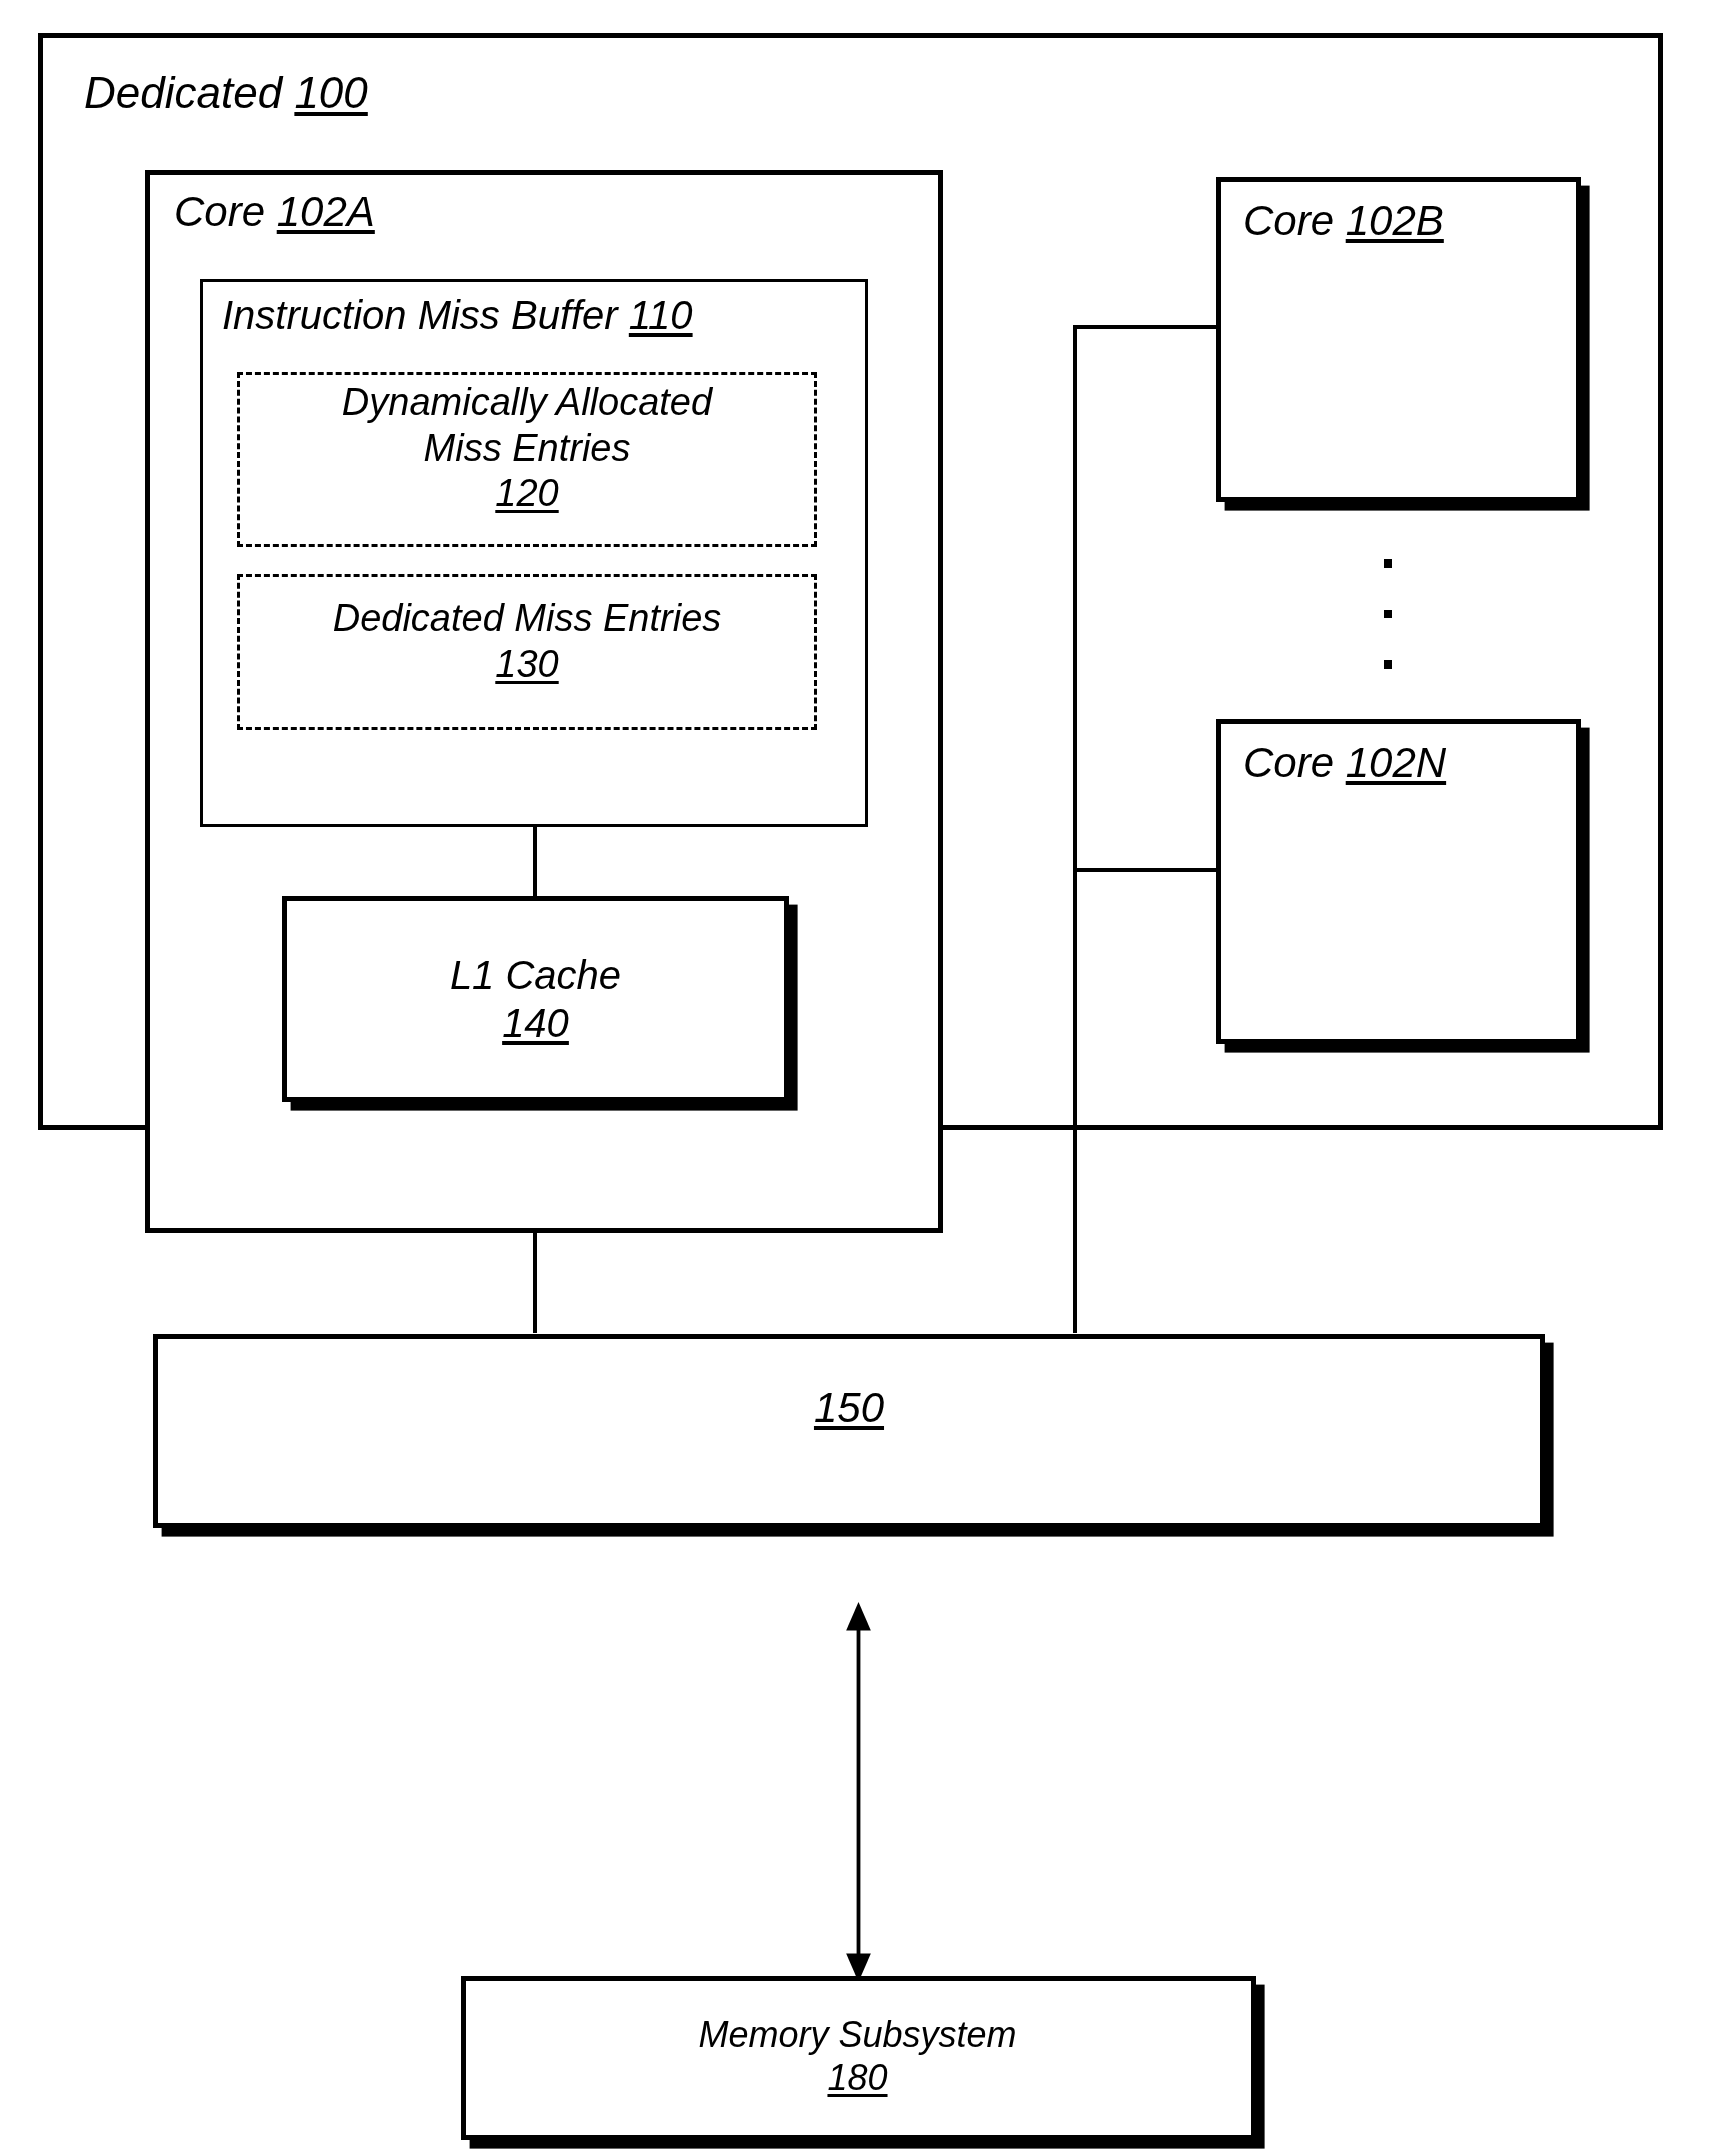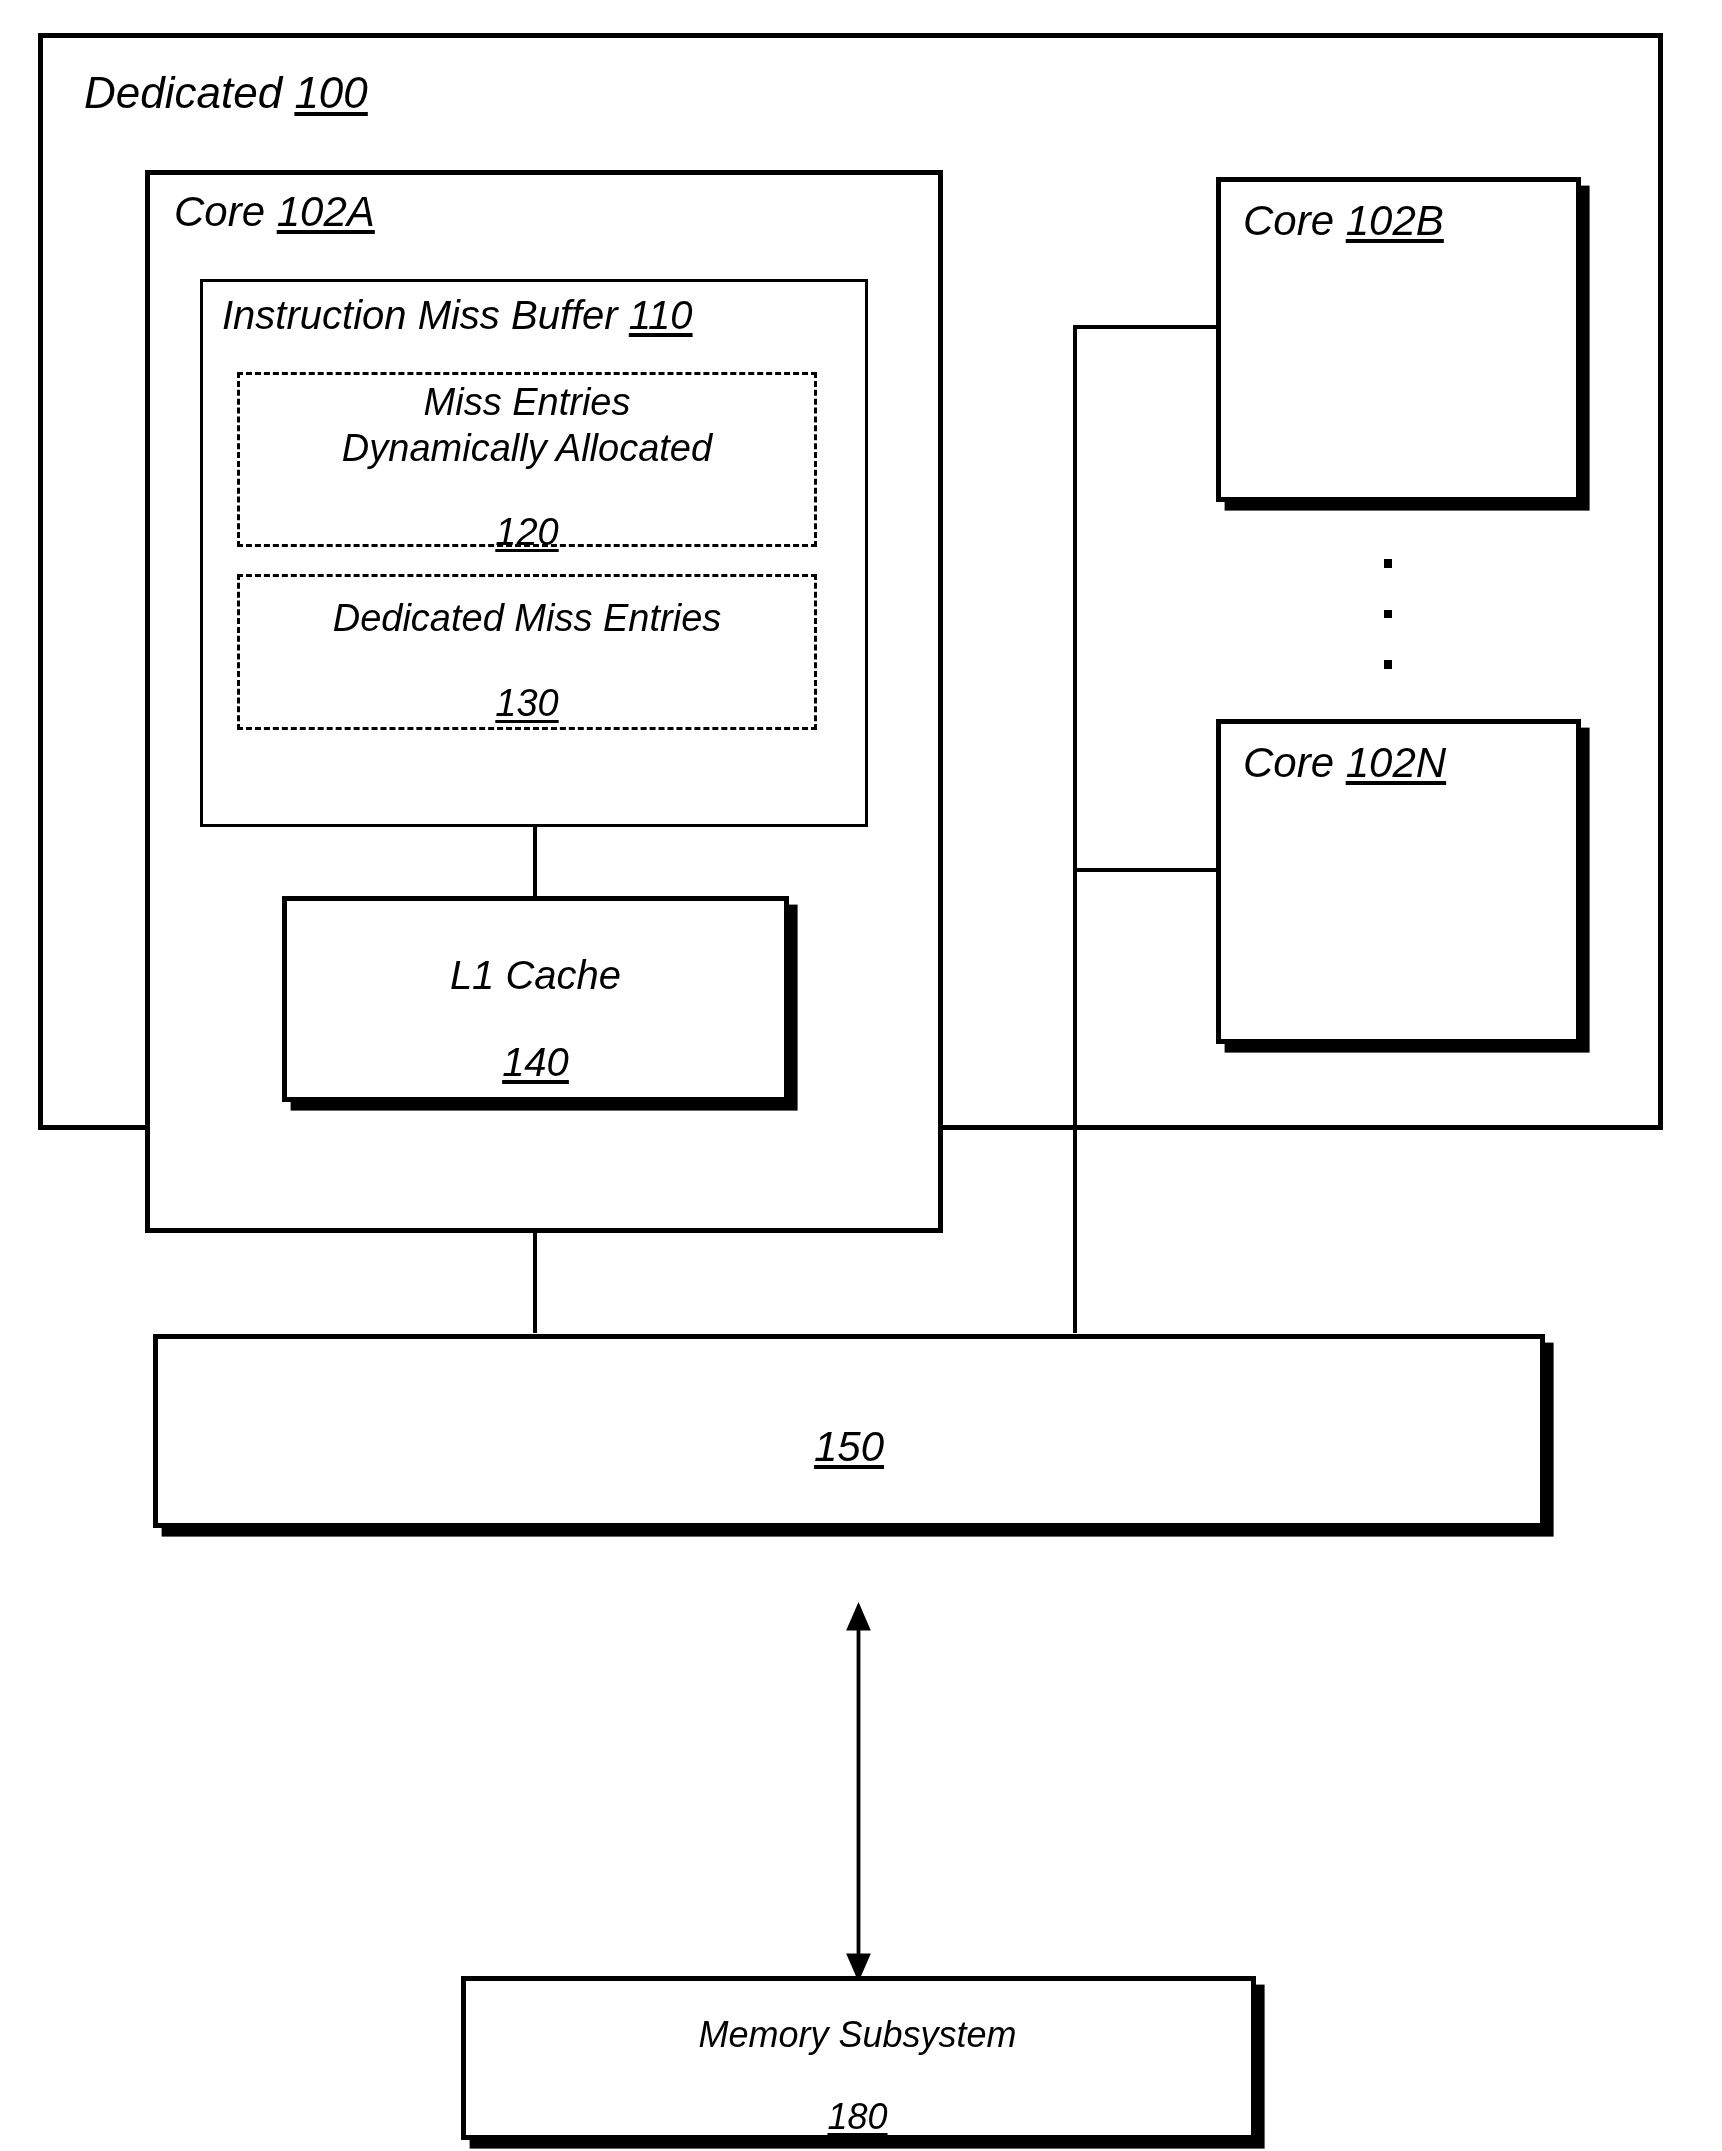--- a/index.html
+++ b/index.html
@@ -49,21 +49,20 @@
   .centered {
     position: absolute;
     font-style: italic;
     color: #000000;
     text-align: center;
     line-height: 1.20;
   }
   .ref {
     text-decoration: underline;
     text-underline-offset: 3.8px;
-    margin-top: 39px;
   }
   .line {
     position: absolute;
     background: #000000;
   }
   .vline { width: 3.8px; }
   .hline { height: 3.8px; }
   .dots {
     position: absolute;
     display: flex;
@@ -102,22 +101,22 @@
   <div class="box solid-thin" style="left:200px; top:279px; width:668px; height:548px;"></div>
 
   <div class="label" style="left:222px; top:292px; font-size:40px;">
     <span>Instruction Miss Buffer</span>
     <span class="ref">110</span>
   </div>
 
   <div class="dashed" style="left:237px; top:372px; width:580px; height:175px;"></div>
 
   <div class="centered" style="left:237px; top:380px; width:580px; font-size:38px;">
+    <div>Dynamically Allocated</div>
     <div>Miss Entries</div>
-    <div>Dynamically Allocated</div>
     <div class="ref" style="display:inline-block;">120</div>
   </div>
 
   <div class="dashed" style="left:237px; top:574px; width:580px; height:156px;"></div>
 
   <div class="centered" style="left:237px; top:596px; width:580px; font-size:38px;">
     <div>Dedicated Miss Entries</div>
     <div class="ref" style="display:inline-block;">130</div>
   </div>
 

